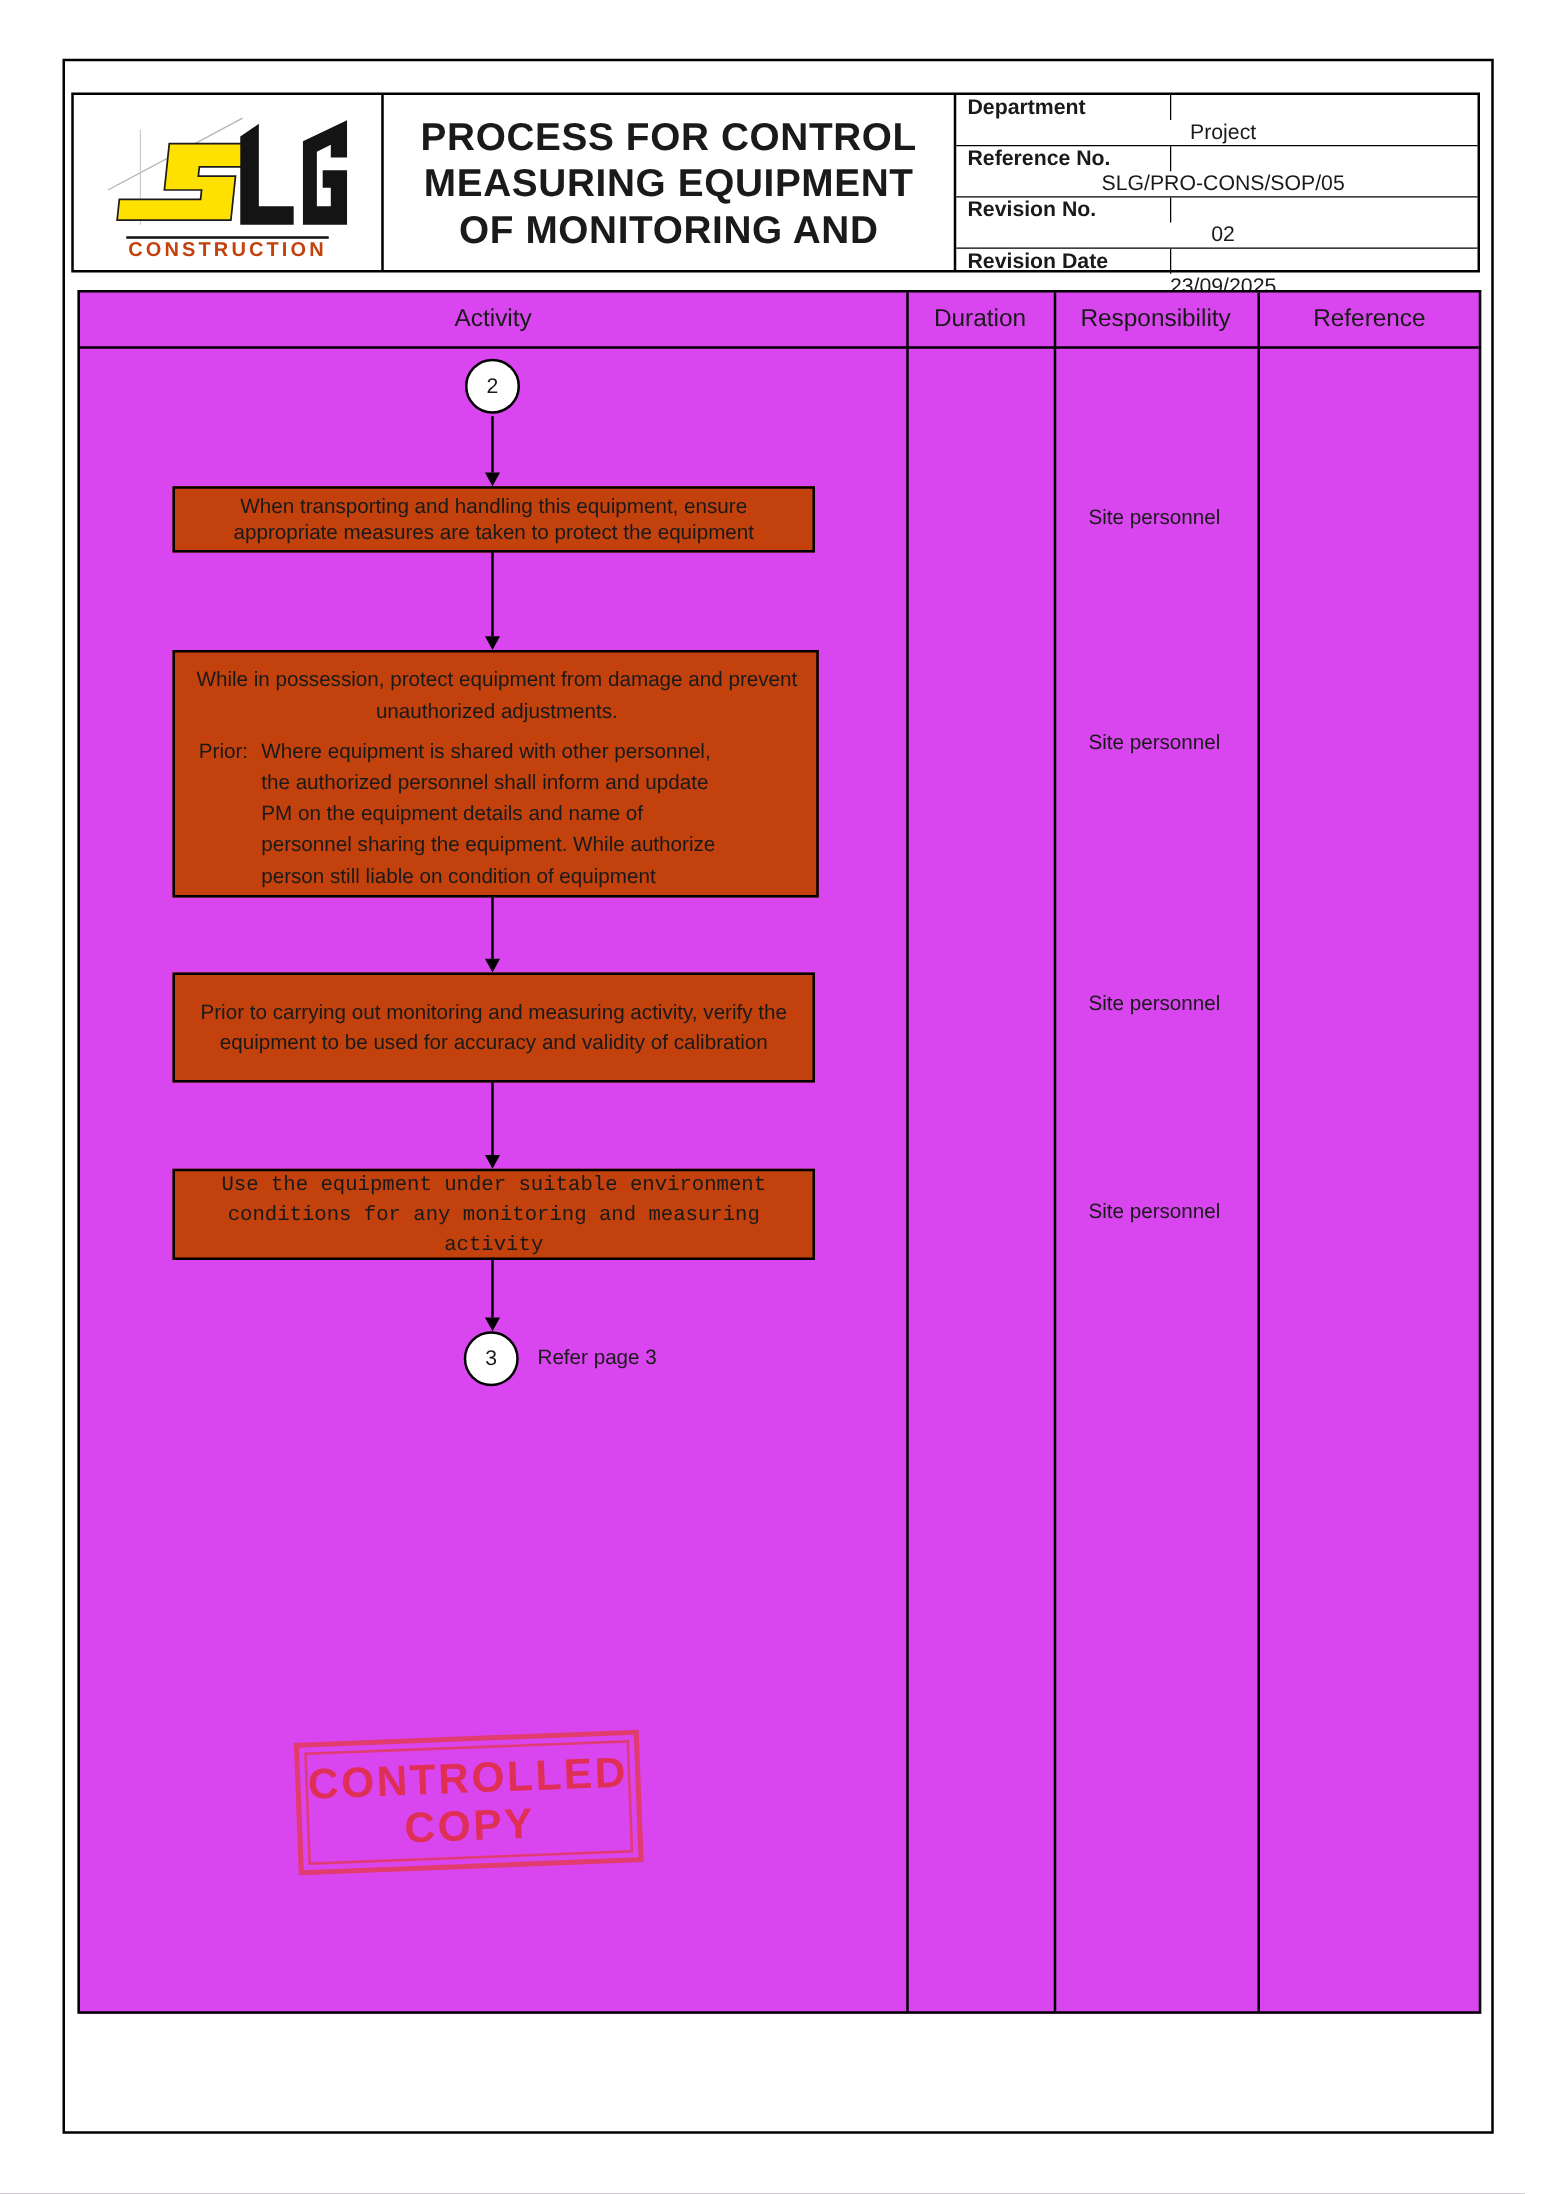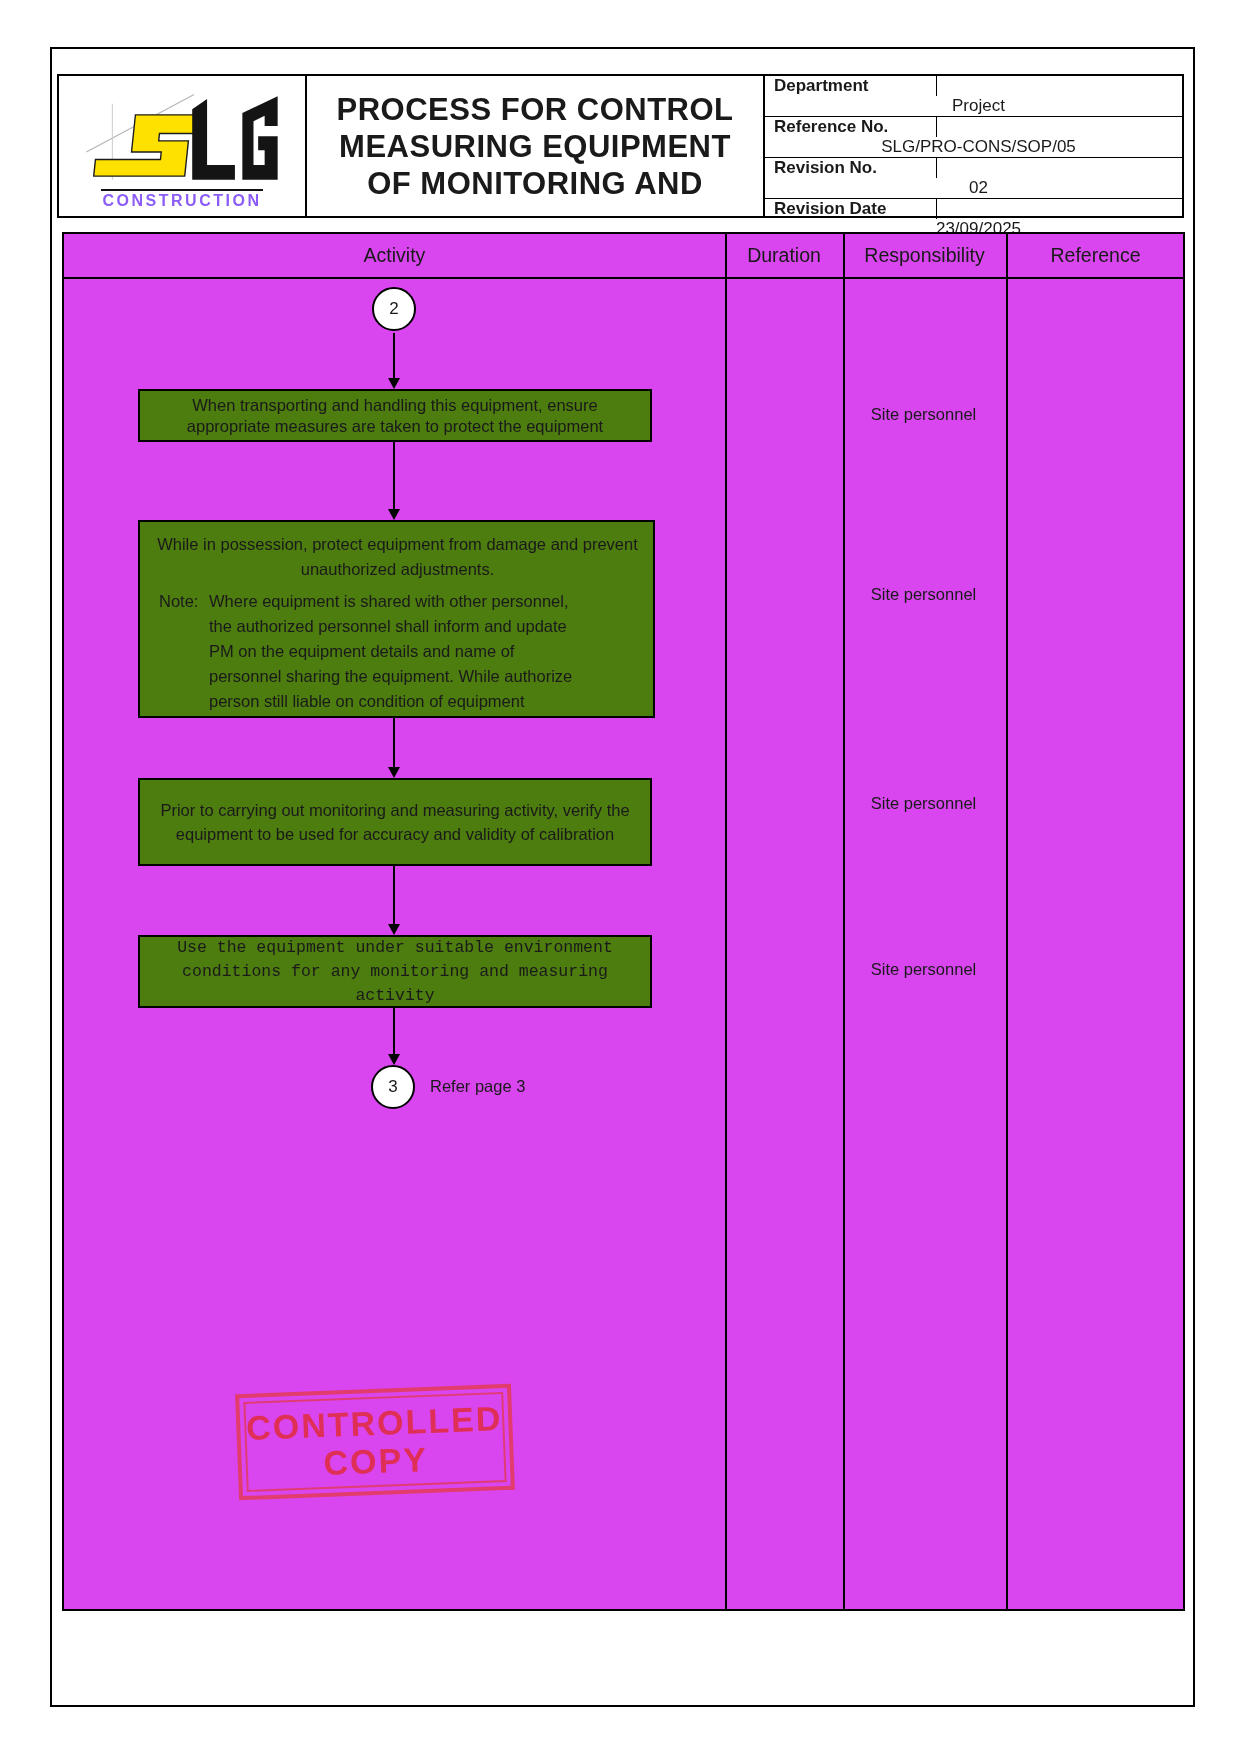--- a/index.html
+++ b/index.html
@@ -7,21 +7,21 @@
     position:relative;width:1241px;height:1755px;background:#ffffff;
     font-family:"Liberation Sans","DejaVu Sans",sans-serif;color:#1a1a1a;
     overflow:hidden;margin:0 auto;
   }
   
   .page-border{position:absolute;left:50px;top:47px;width:1141px;height:1656px;border:2px solid #000;}
 
   
   .header-table{position:absolute;left:57px;top:74px;width:1127px;height:144px;border:2px solid #000;display:flex;box-sizing:border-box;background:#fff;}
   .logo-cell{width:248px;border-right:2px solid #000;box-sizing:border-box;display:flex;flex-direction:column;align-items:center;justify-content:center;padding-top:4px;}
-  .logo-caption{font-weight:bold;font-size:16px;letter-spacing:2.5px;margin-top:-2px;color:#8b5cf6;border-top:2px solid #111;padding:1px 2px 0 2px;}
+  .logo-caption{font-weight:bold;font-size:16px;letter-spacing:2.5px;margin-top:-2px;color:#c2410c;border-top:2px solid #111;padding:1px 2px 0 2px;}
   .title-cell{width:458px;border-right:2px solid #000;box-sizing:border-box;display:flex;flex-direction:column;align-items:center;justify-content:center;text-align:center;}
   .title-line{font-weight:bold;font-size:31px;line-height:37px;letter-spacing:0.5px;}
   .meta-cell{flex:1;display:grid;grid-template-rows:repeat(5,1fr);}
   .meta-row{display:flex;border-bottom:1.5px solid #000;box-sizing:border-box;align-items:center;flex-direction:column;}
   .meta-row:last-child{border-bottom:none;}
   .meta-label{width:172px;border-right:1.5px solid #000;box-sizing:border-box;font-weight:bold;font-size:17px;padding-left:9px;align-self:stretch;display:flex;align-items:center;}
   .meta-value{flex:1;font-size:17px;padding-left:10px;}
 
   
   .main-table{position:absolute;left:62px;top:232px;width:1123px;height:1379px;border:2px solid #000;box-sizing:border-box;background:#d946ef;}
@@ -41,21 +41,21 @@
   .circle-2{left:372px;top:287px;}
   .circle-3{left:371px;top:1065px;}
   .refer-label{position:absolute;left:430px;top:1077px;font-size:16.5px;}
   .varrow{position:absolute;width:0;border-left:2px solid #000;}
   .varrow::after{content:"";position:absolute;bottom:-11px;left:-7.5px;width:0;height:0;border:6.5px solid transparent;border-bottom:0;border-top:11px solid #000;}
   .a1{left:393px;top:333px;height:45px;}
   .a2{left:393px;top:441px;height:68px;}
   .a3{left:393px;top:718px;height:49px;}
   .a4{left:393px;top:866px;height:58px;}
   .a5{left:393px;top:1006px;height:48px;}
-  .flow-box{position:absolute;left:138px;width:514px;border:2px solid #000;box-sizing:border-box;background:#4d7c0f;font-size:16.5px;}
+  .flow-box{position:absolute;left:138px;width:514px;border:2px solid #000;box-sizing:border-box;background:#c2410c;font-size:16.5px;}
   .flow-box.center{display:flex;flex-direction:column;align-items:center;justify-content:center;text-align:center;}
   .box-1{top:389px;height:53px;line-height:21px;padding:2px 14px;}
   .box-2{top:520px;height:198px;width:517px;padding:9px 12px 6px 14px;}
   .box-2 .para1{line-height:25px;margin:1px;text-align:center;}
   .box-2 .note-row{display:flex;margin-top:7px;}
   .box-2 .note-label{width:50px;flex:none;line-height:25px;padding-left:5px;}
   .box-2 .note-text{line-height:25px;max-width:372px;}
   .box-3{top:778px;height:88px;line-height:24px;padding:4px 10px;}
   .box-4{top:935px;height:73px;line-height:24px;padding:4px 12px;font-family:Liberation Mono, monospace;}
 
@@ -134,21 +134,21 @@
   <div class="varrow a1"></div>
 
   <div class="flow-box center box-1">
     <span>When transporting and handling this equipment, ensure appropriate measures are taken to protect the equipment</span>
   </div>
   <div class="varrow a2"></div>
 
   <div class="flow-box box-2">
     <p class="para1">While in possession, protect equipment from damage and prevent unauthorized adjustments.</p>
     <div class="note-row">
-      <div class="note-label">Note:</div>
+      <div class="note-label">Prior:</div>
       <div class="note-text">Where equipment is shared with other personnel, the authorized personnel shall inform and update PM on the equipment details and name of personnel sharing the equipment. While authorize person still liable on condition of equipment</div>
     </div>
   </div>
   <div class="varrow a3"></div>
 
   <div class="flow-box center box-3">
     <span>Prior to carrying out monitoring and measuring activity, verify the equipment to be used for accuracy and validity of calibration</span>
   </div>
   <div class="varrow a4"></div>
 

